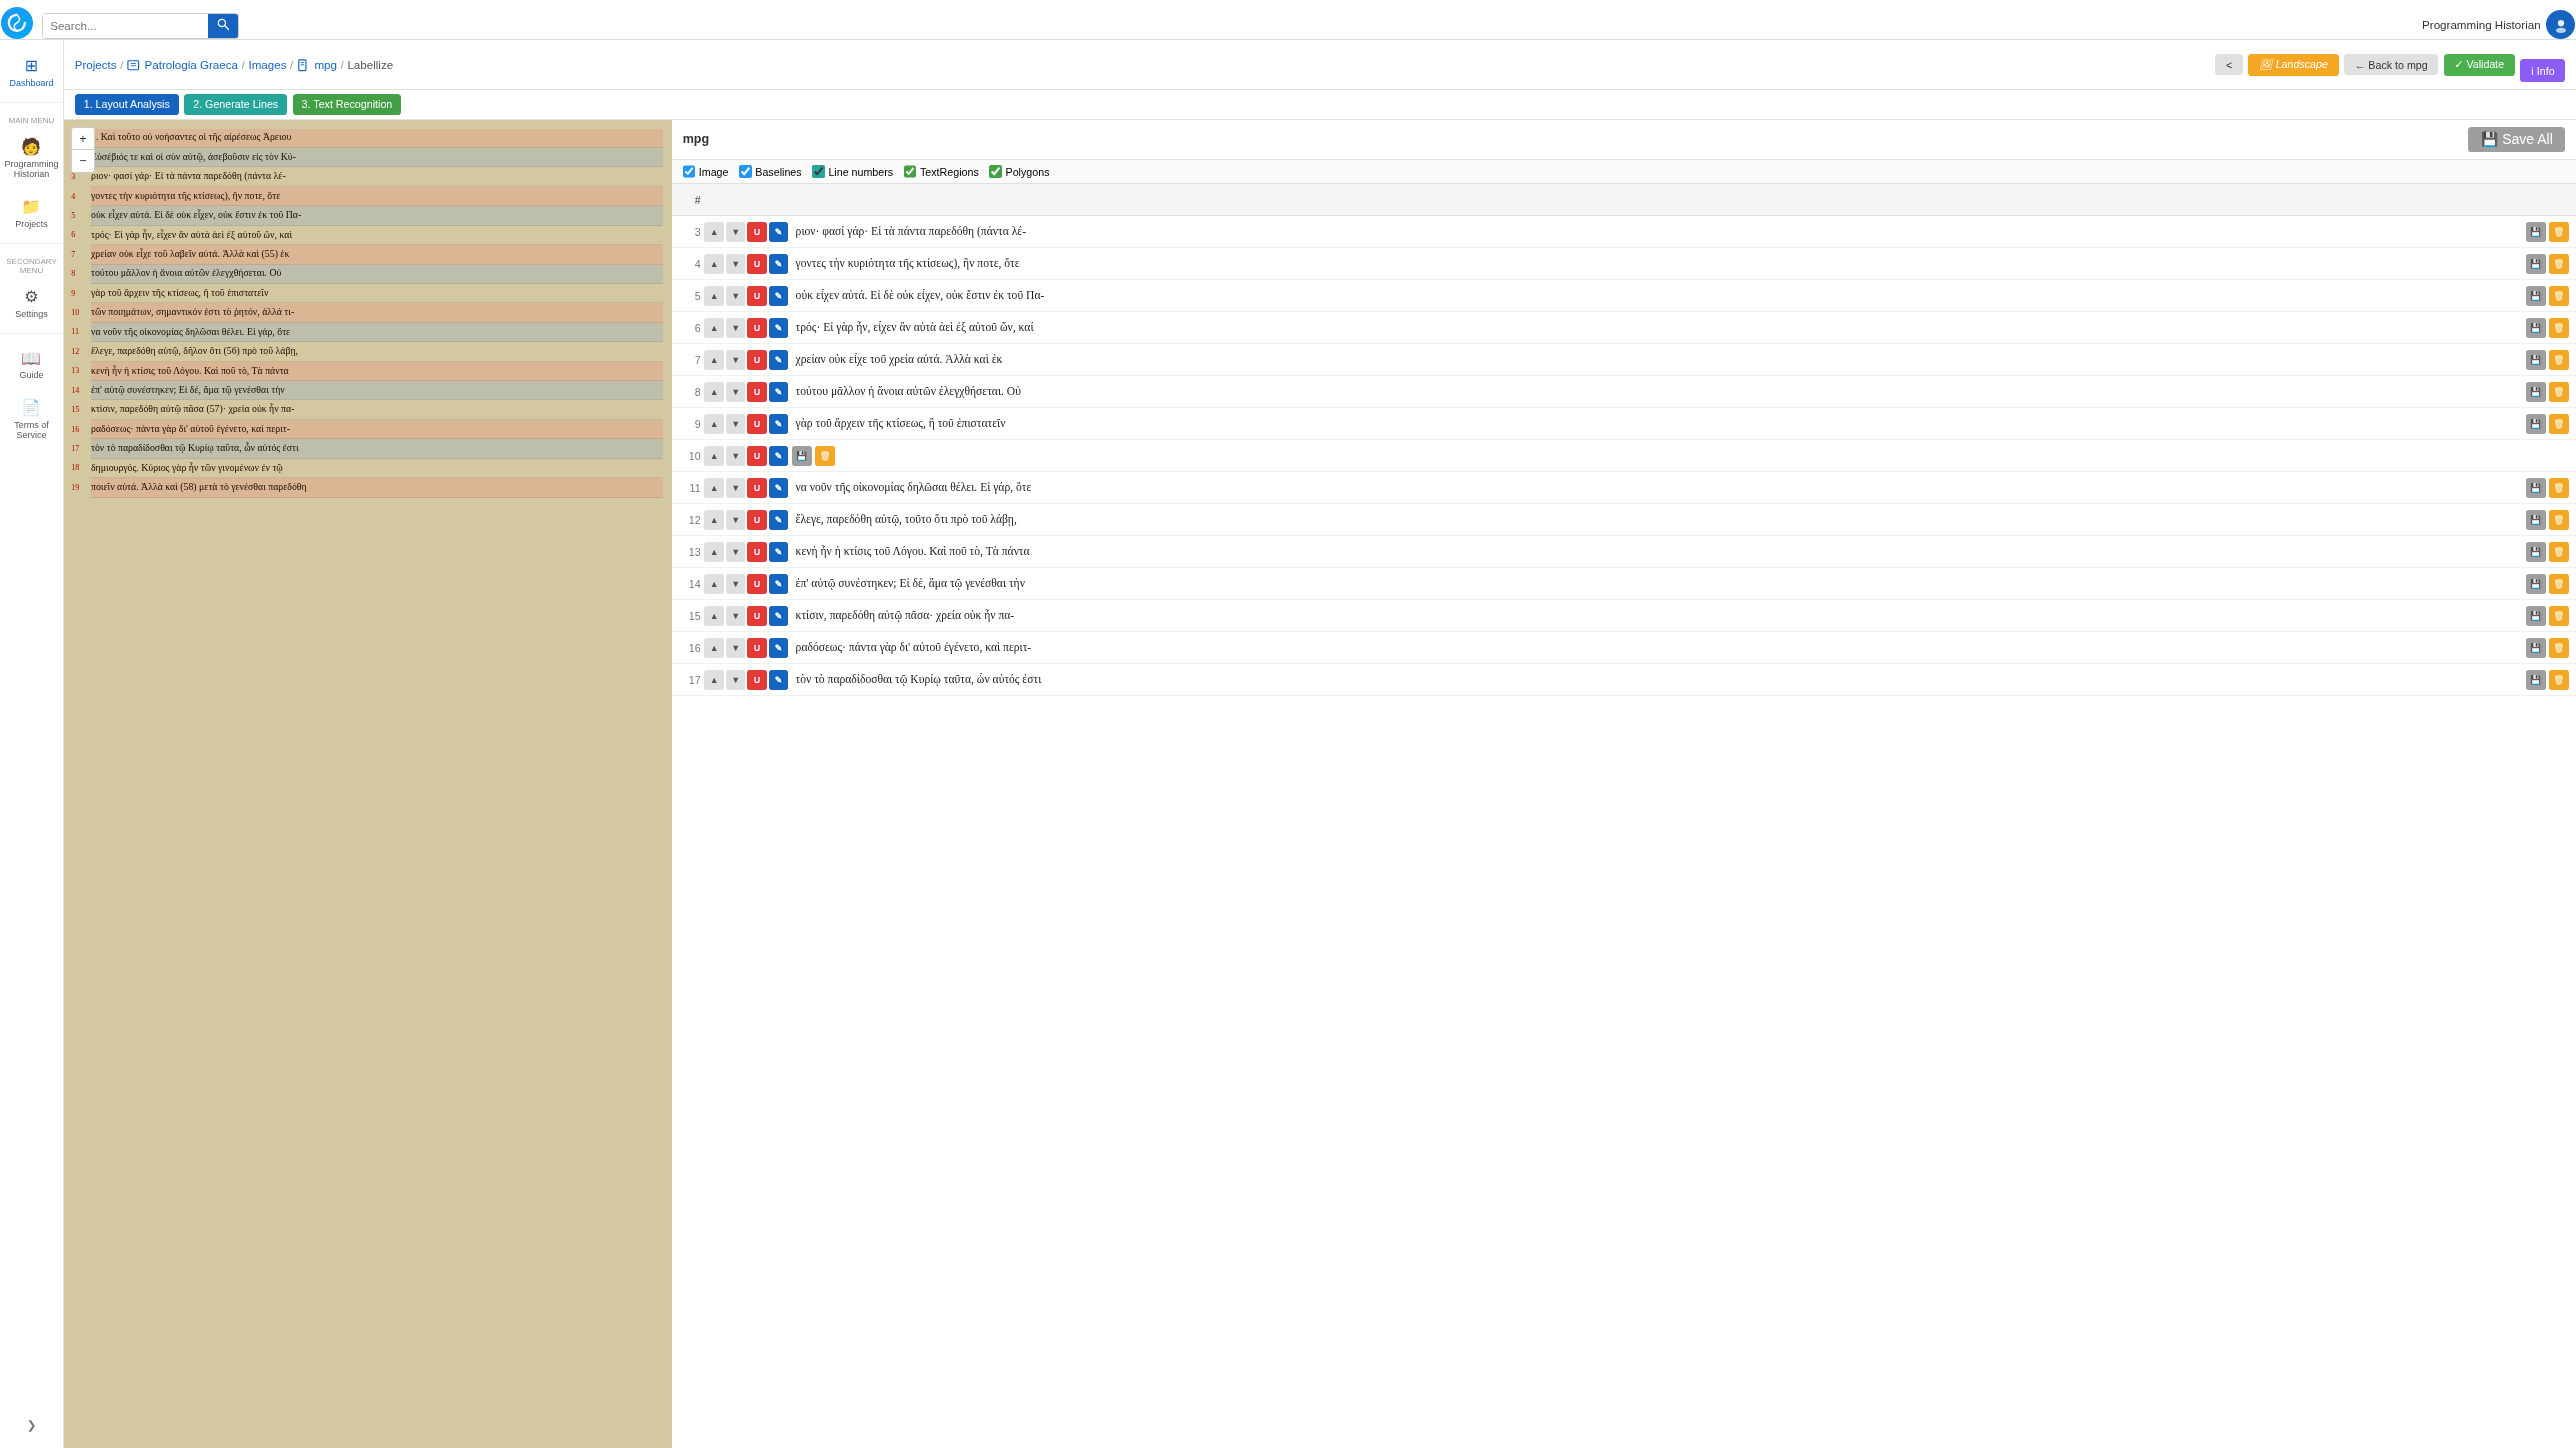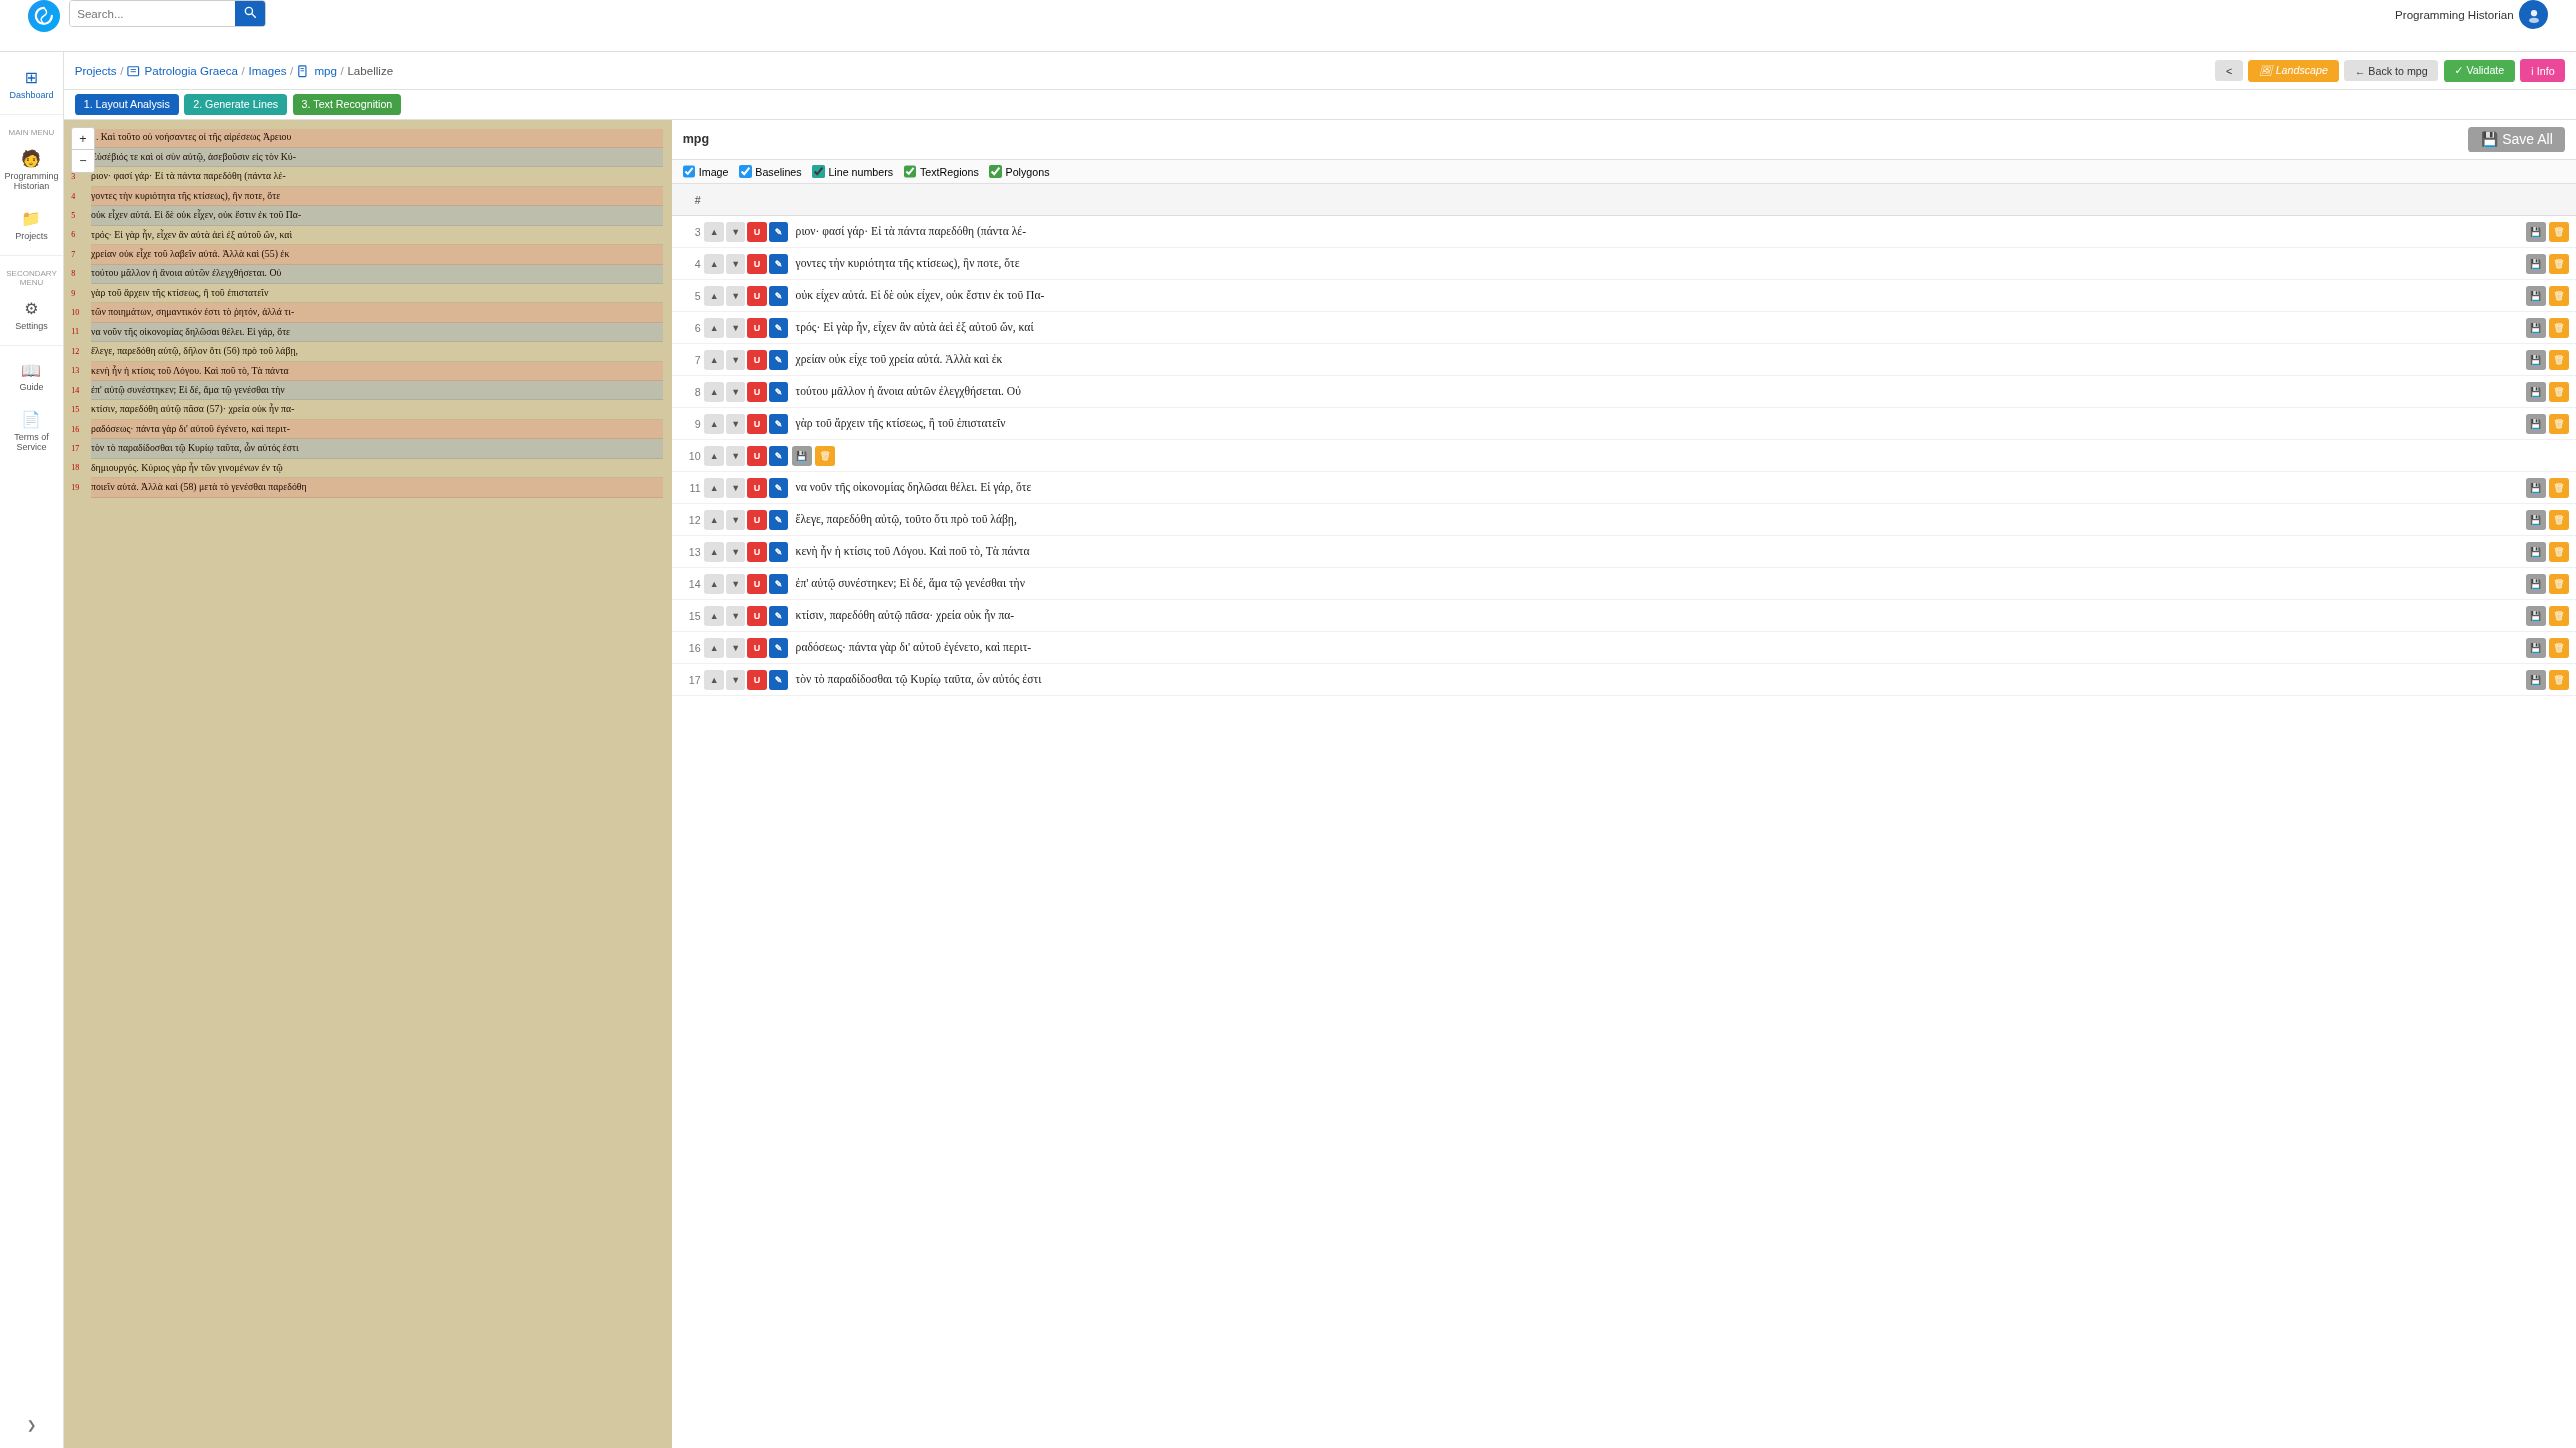--- a/index.html
+++ b/index.html
@@ -2,24 +2,24 @@
 <html style="font-size:14.3px"><head>
   <meta charset="utf-8">
   <style>
     * { box-sizing: border-box; margin: 0; padding: 0; }
     body { font-family: -apple-system, BlinkMacSystemFont, 'Segoe UI', sans-serif; font-size: 11.6px; background: #f0f0f0; display: flex; flex-direction: column; height: 100vh; overflow: hidden; }
 
     
     .topnav {
       background: #fff;
       border-bottom: 0.9px solid #ddd;
-      height: 52px;
-      display: flex;
-      align-items: flex-start;
-      padding: 0 28px;
+      height: 40px;
+      display: flex;
+      align-items: flex-end;
+      padding: 0 1px;
       gap: 9px;
       flex-shrink: 0;
       z-index: 10;
     }
     .topnav .logo {
       width: 32px; height: 32px;
       background: linear-gradient(135deg, #2196f3, #03a9f4);
       border-radius: 50%;
       display: flex; align-items: center; justify-content: center;
       color: #fff; font-size: 16px; font-weight: bold;
@@ -88,21 +88,21 @@
     }
     .breadcrumb { display: flex; align-items: center; gap: 3.6px; font-size: 11.6px; color: #555; }
     .breadcrumb a { color: #1565c0; text-decoration: none; cursor: pointer; }
     .breadcrumb-sep { color: #999; }
     .toolbar-right { display: flex; align-items: center; gap: 5.4px; flex-wrap: wrap; }
 
     .btn { padding: 4.5px 10.7px; border: none; border-radius: 3.6px; cursor: pointer; font-size: 10.7px; font-weight: 500; display: inline-flex; align-items: center; gap: 3.6px; }
     .btn-gray { background: #e0e0e0; color: #333; }
     .btn-yellow { background: #f5a623; color: #fff; font-style: italic; }
     .btn-green-outline { background: #4caf50; color: #fff; }
-    .btn-teal { background: #ec4899; color: #fff; }
+    .btn-teal { background: #8b5cf6; color: #fff; margin-top: 12px; }
     .step-btn { padding: 4.5px 9px; border-radius: 3.6px; font-size: 10.7px; cursor: pointer; border: none; font-weight: 500; display: inline-flex; align-items: center; gap: 3.6px; }
     .step-btn-blue { background: #1565c0; color: #fff; }
     .step-btn-teal { background: #26a69a; color: #fff; }
     .step-btn-green { background: #43a047; color: #fff; }
 
     
     .document-view { display: flex; flex: 1; overflow: hidden; }
 
     
     .image-panel {

